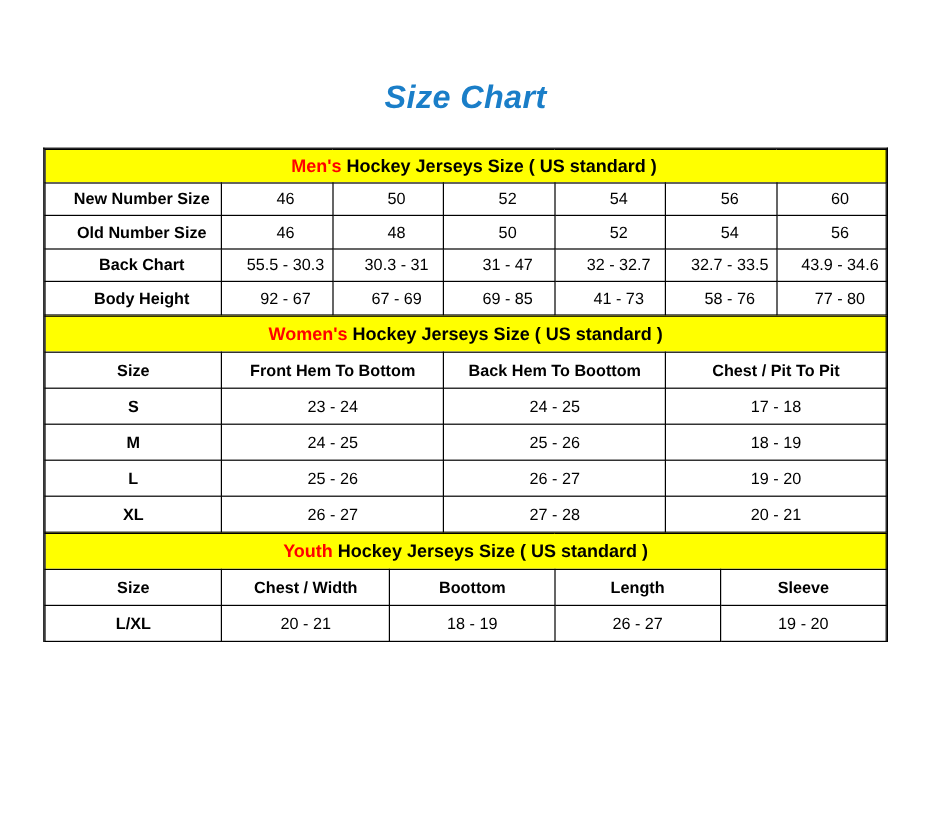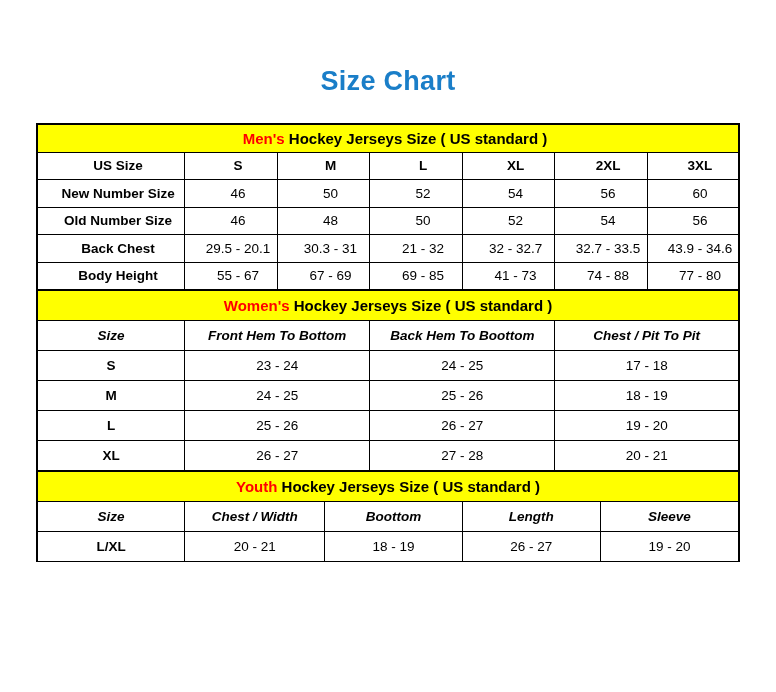--- a/index.html
+++ b/index.html
@@ -23,20 +23,21 @@
     position: relative;
   }
   .title {
     text-align: center;
     color: #1a7ec8;
     font-size: 27px;
     font-weight: bold;
     letter-spacing: 0.3px;
     margin-top: 66px;
     margin-bottom: 0;
+    font-style: italic;
   }
   .tables-wrap {
     margin: 26px 36px 0 36px;
     border: 1px solid #000;
     border-bottom: none;
   }
   table {
     border-collapse: collapse;
     table-layout: fixed;
     width: 100%;
@@ -62,21 +63,21 @@
   }
   .hdr td {
     font-weight: bold;
   }
   .rowlabel {
     font-weight: bold;
   }
   .men-table td { height: 26.5px; padding-left: 14px; }
   .women-table td { height: 29px; }
   .youth-table td { height: 29px; }
-  .women-table .hdr td, .youth-table .hdr td { font-weight: bold; font-style: italic; }
+  .women-table .hdr td, .youth-table .hdr td { font-weight: bold; }
   .women-table .sizecell, .youth-table .sizecell { font-weight: bold; }
 </style>
 </head>
 <body>
 
 <div class="page">
 
   <div class="title">Size Chart</div>
 
   <div class="tables-wrap">
@@ -87,64 +88,55 @@
           <col style="width:13.2%">
           <col style="width:13.2%">
           <col style="width:13.2%">
           <col style="width:13.2%">
           <col style="width:13.2%">
           <col style="width:13%">
       </colgroup>
       <tbody>
         <tr class="banner">
           <td colspan="7"><span class="accent">Men's</span><span> Hockey Jerseys Size ( US standard )</span></td>
-        </tr>
-        <tr class="hdr">
-          <td>US Size</td>
-          <td>S</td>
-          <td>M</td>
-          <td>L</td>
-          <td>XL</td>
-          <td>2XL</td>
-          <td>3XL</td>
         </tr>
         <tr>
           <td class="rowlabel">New Number Size</td>
           <td>46</td>
           <td>50</td>
           <td>52</td>
           <td>54</td>
           <td>56</td>
           <td>60</td>
         </tr>
         <tr>
           <td class="rowlabel">Old Number Size</td>
           <td>46</td>
           <td>48</td>
           <td>50</td>
           <td>52</td>
           <td>54</td>
           <td>56</td>
         </tr>
         <tr>
-          <td class="rowlabel">Back Chest</td>
-          <td>29.5 - 20.1</td>
+          <td class="rowlabel">Back Chart</td>
+          <td>55.5 - 30.3</td>
           <td>30.3 - 31</td>
-          <td>21 - 32</td>
+          <td>31 - 47</td>
           <td>32 - 32.7</td>
           <td>32.7 - 33.5</td>
           <td>43.9 - 34.6</td>
         </tr>
         <tr>
           <td class="rowlabel">Body Height</td>
-          <td>55 - 67</td>
+          <td>92 - 67</td>
           <td>67 - 69</td>
           <td>69 - 85</td>
           <td>41 - 73</td>
-          <td>74 - 88</td>
+          <td>58 - 76</td>
           <td>77 - 80</td>
         </tr>
       </tbody>
     </table>
 
     <table class="women-table">
       <colgroup>
         <col style="width:21%">
           <col style="width:26.4%">
           <col style="width:26.4%">

